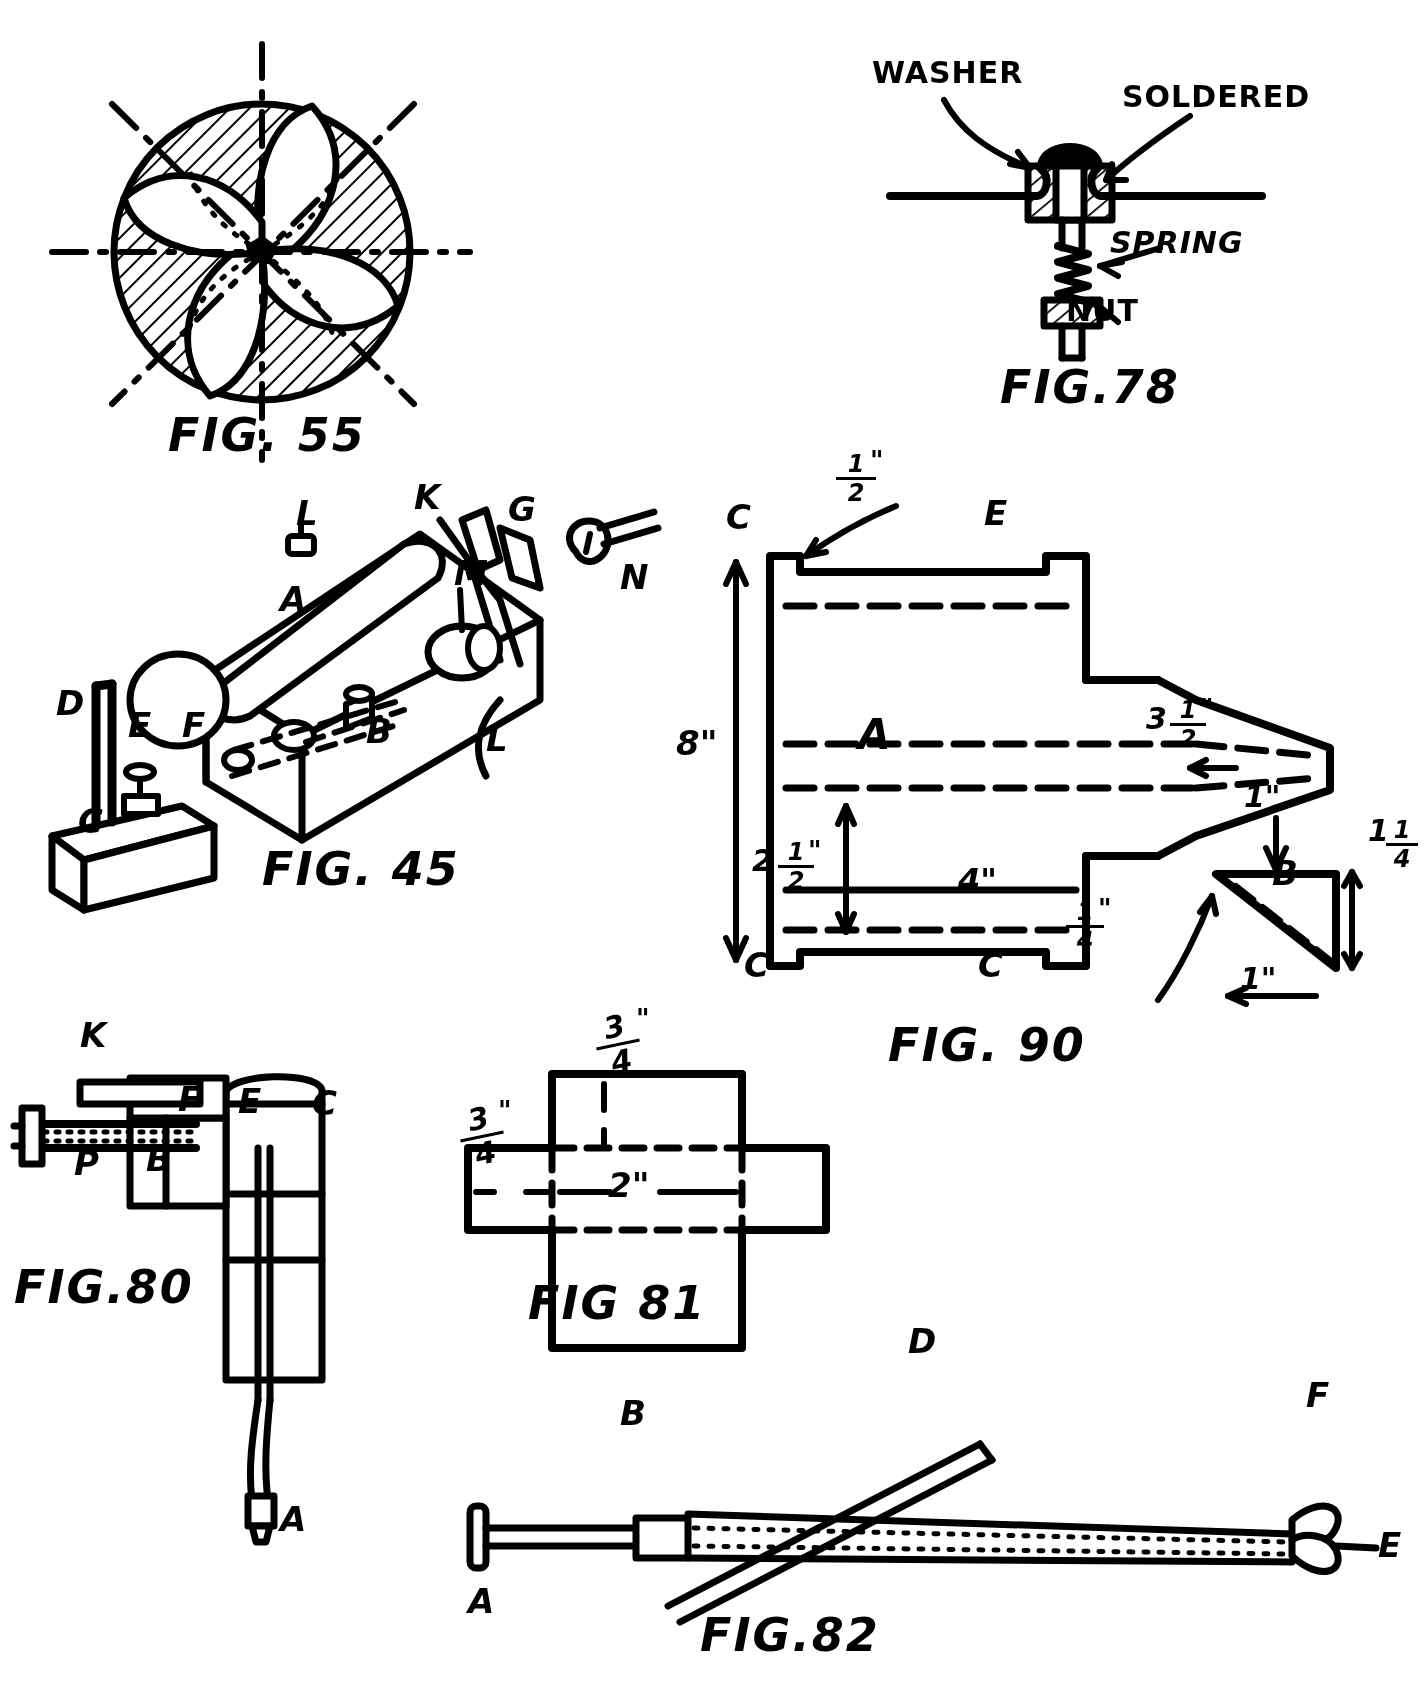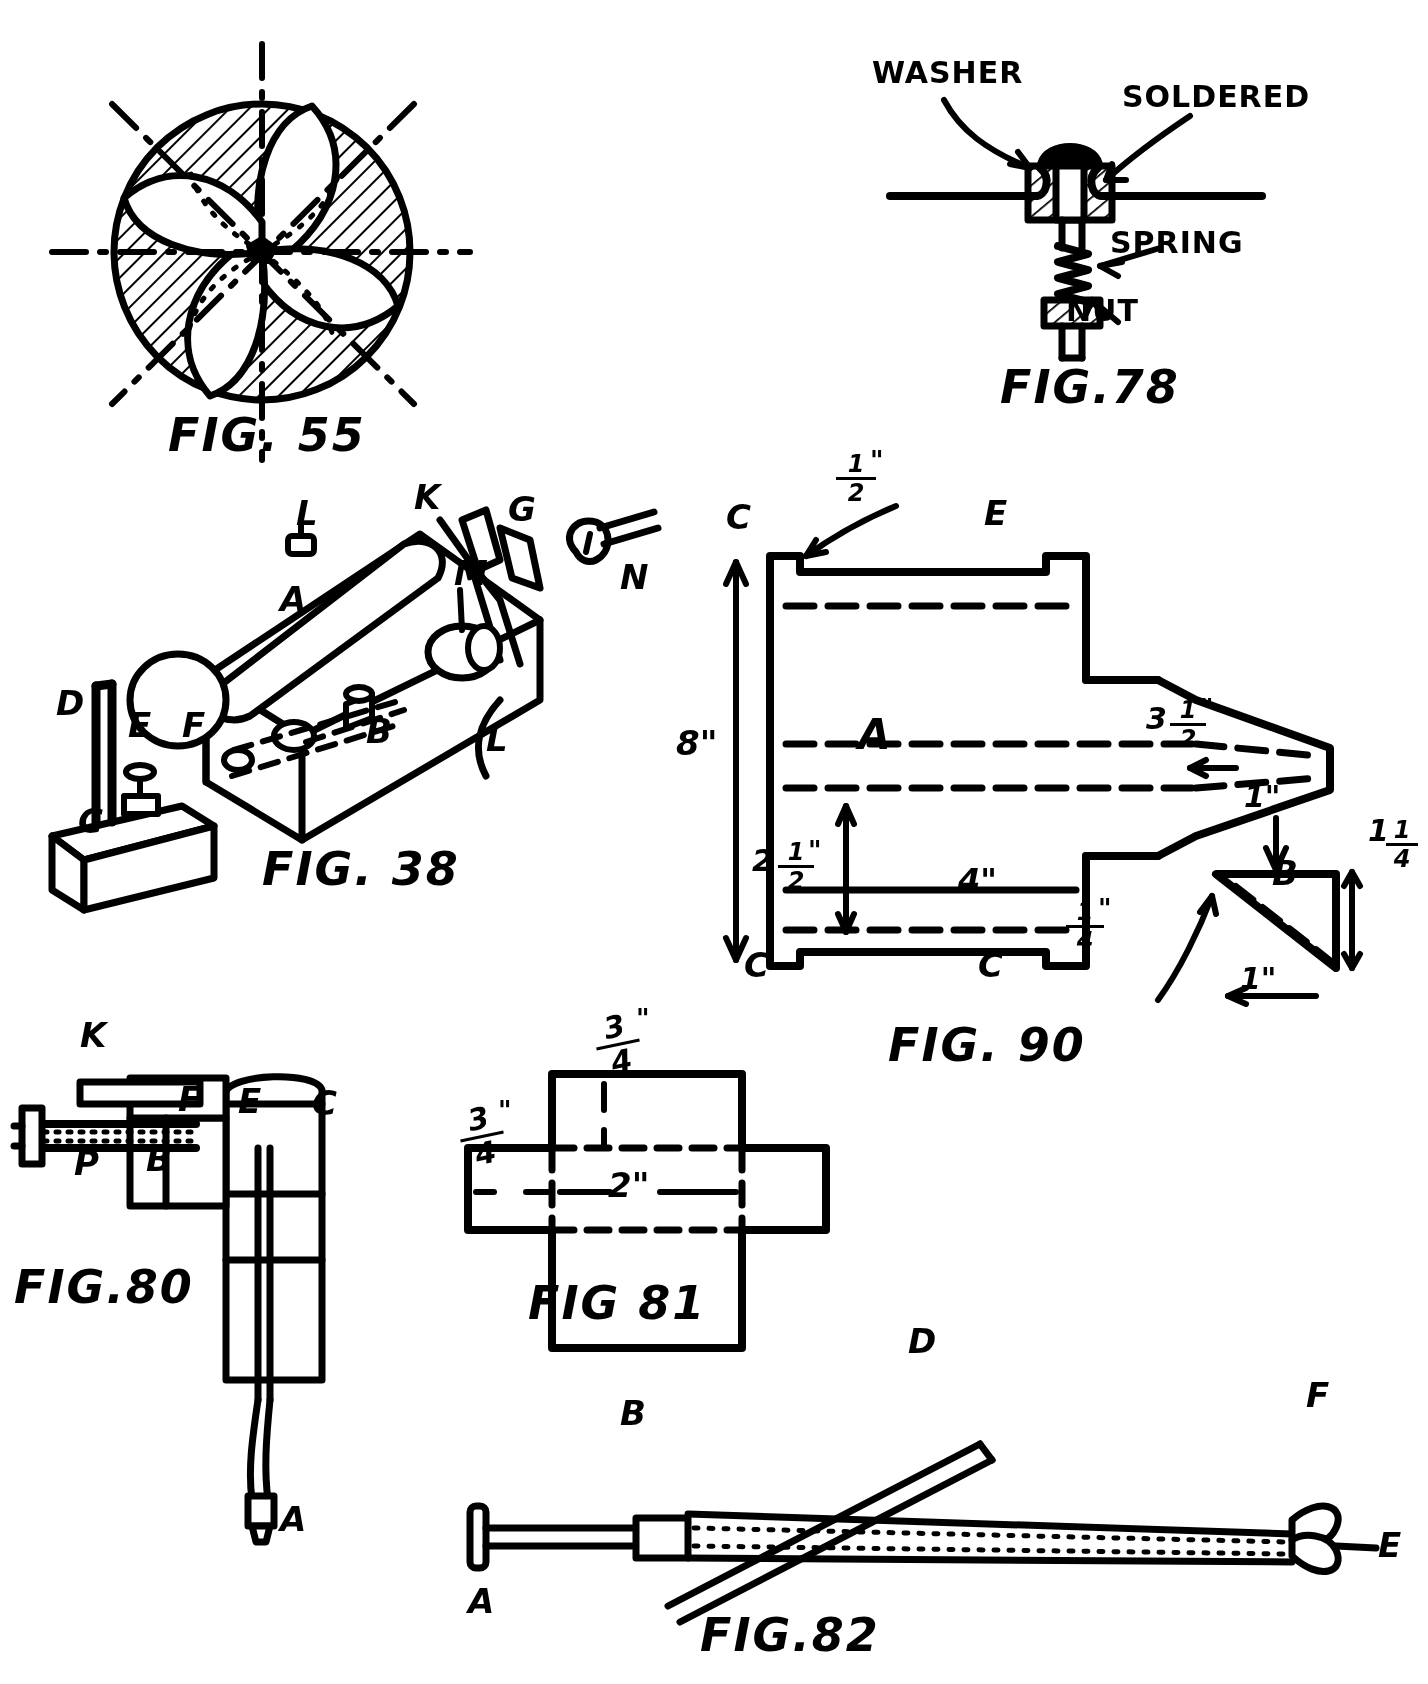--- a/index.html
+++ b/index.html
@@ -338,37 +338,37 @@
         <line x1="1336" y1="1546" x2="1376" y2="1548" stroke-width="7"></line>
       </g>
 
     </g>
   </svg>
 
   <div class="lbl fig-cap" style="left:168px; top:412px;">FIG. 55</div>
 
   <div class="lbl annot" style="left:872px; top:58px;text-align:right;">WASHER</div>
   <div class="lbl annot" style="left:1122px; top:82px;text-align:right;">SOLDERED</div>
-  <div class="lbl annot" style="left:1110px; top:228px;">SPRING</div>
+  <div class="lbl annot" style="left:1110px; top:228px;font-style:italic;">SPRING</div>
   <div class="lbl annot" style="left:1066px; top:296px;">NUT</div>
   <div class="lbl fig-cap" style="left:1000px; top:364px;">FIG.78</div>
 
   <div class="lbl part" style="left:296px; top:496px;">L</div>
   <div class="lbl part" style="left:414px; top:480px;">K</div>
   <div class="lbl part" style="left:508px; top:492px;">G</div>
   <div class="lbl part" style="left:454px; top:556px;">M</div>
   <div class="lbl part" style="left:620px; top:560px;">N</div>
   <div class="lbl part" style="left:280px; top:582px;">A</div>
   <div class="lbl part" style="left:56px; top:686px;">D</div>
   <div class="lbl part" style="left:128px; top:708px;">E</div>
   <div class="lbl part" style="left:182px; top:708px;">F</div>
   <div class="lbl part" style="left:366px; top:714px;">B</div>
   <div class="lbl part" style="left:486px; top:722px;">L</div>
   <div class="lbl part" style="left:78px; top:804px;">C</div>
-  <div class="lbl fig-cap" style="left:262px; top:846px;">FIG. 38</div>
+  <div class="lbl fig-cap" style="left:262px; top:846px;">FIG. 45</div>
 
   <div class="lbl part" style="left:726px; top:500px;">C</div>
   <div class="lbl part" style="left:984px; top:496px;">E</div>
   <div class="lbl part" style="left:858px; top:714px; font-size:42px;">A</div>
   <div class="lbl part" style="left:744px; top:948px;">C</div>
   <div class="lbl part" style="left:978px; top:948px;">C</div>
   <div class="lbl part" style="left:1272px; top:856px;">B</div>
 
   <div class="frac" style="left:836px; top:452px; width:40px;">
     <span class="num">1</span>

